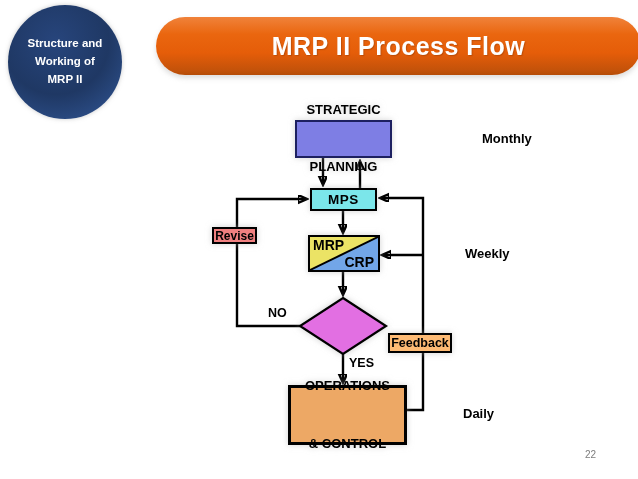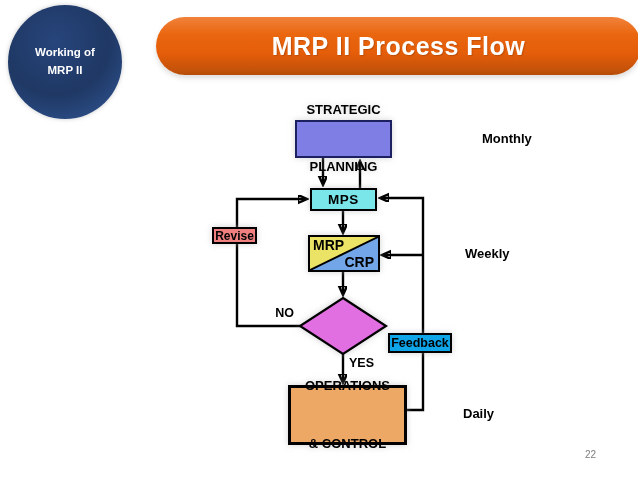--- a/index.html
+++ b/index.html
@@ -50,34 +50,35 @@
   #mrp-label { position:absolute; left:3px; top:0px; font-size:14px; font-weight:bold; }
   #crp-label { position:absolute; right:4px; bottom:0px; font-size:14px; font-weight:bold; }
   #capacity-label { position:absolute; left:300px; top:318px; width:86px; text-align:center;
     font-size:13.5px; font-weight:bold; letter-spacing:.2px; }
   #node-operations { left:288px; top:385px; width:119px; height:60px;
     border:3px solid #000; font-size:13px; line-height:1.42; flex-direction:column; }
   #node-revise   { left:212px; top:227px; width:45px; height:17px; border:2px solid #000; font-size:12px; }
   #node-feedback { left:388px; top:333px; width:64px; height:20px; border:2px solid #000; font-size:12.5px; }
   
   .edge-label { position:absolute; font-weight:bold; font-size:12.5px; color:#000; }
-  #label-no  { left:268px; top:306px; width:26px; text-align:right; }
+  #label-no  { left:268px; top:306px; width:26px; }
   #label-yes { left:349px; top:356px; }
   .time-label { position:absolute; font-weight:bold; font-size:13px; color:#000; }
   #label-monthly { left:463px; top:131px;padding-left:19px; }
   #label-weekly  { left:465px; top:246px; }
   #label-daily   { left:463px; top:406px; }
   #page-number { position:absolute; left:585px; top:449px; font-size:10px; color:#7d7d7d; }
 </style>
 </head>
 <body>
 
 <div id="slide">
 
   <div id="circle-badge">
+    <span>Structure and</span>
     <span>Working of</span>
     <span>MRP II</span>
   </div>
 
   <div id="banner">
     <h1>MRP II Process Flow</h1>
   </div>
 
   <svg id="connectors" viewBox="0 0 638 479" xmlns="http://www.w3.org/2000/svg">
     <defs>
@@ -118,21 +119,21 @@
 
   <div class="node" id="node-operations" style="background: rgb(237, 168, 101);">
     <span>OPERATIONS</span>
     <span>&amp; CONTROL</span>
   </div>
 
   <div class="node" id="node-revise" style="background: rgb(240, 128, 128);">
     <span>Revise</span>
   </div>
 
-  <div class="node" id="node-feedback" style="background: #0ea5e9;">
+  <div class="node" id="node-feedback" style="background: #fdba74;">
     <span>Feedback</span>
   </div>
 
   <div class="edge-label" id="label-no">NO</div>
   <div class="edge-label" id="label-yes">YES</div>
 
   <div class="time-label" id="label-monthly">Monthly</div>
   <div class="time-label" id="label-weekly">Weekly</div>
   <div class="time-label" id="label-daily">Daily</div>
 

